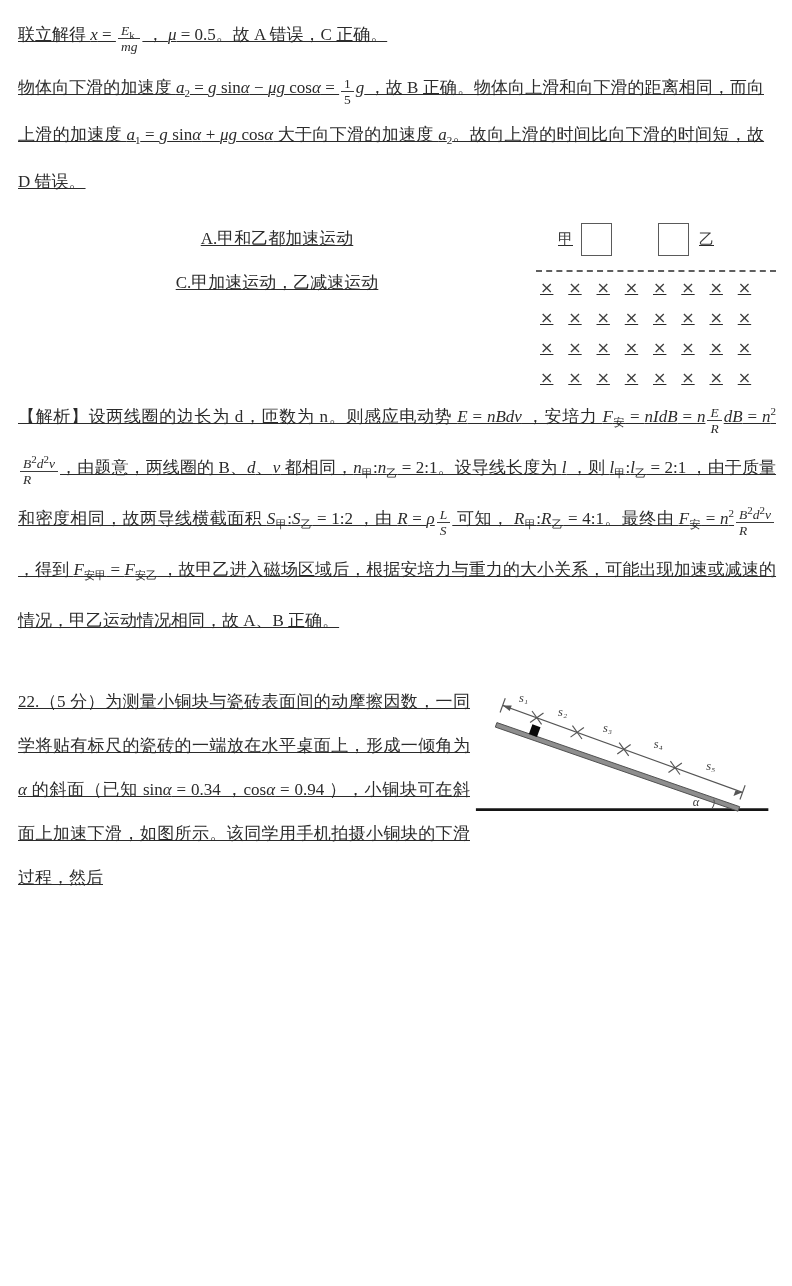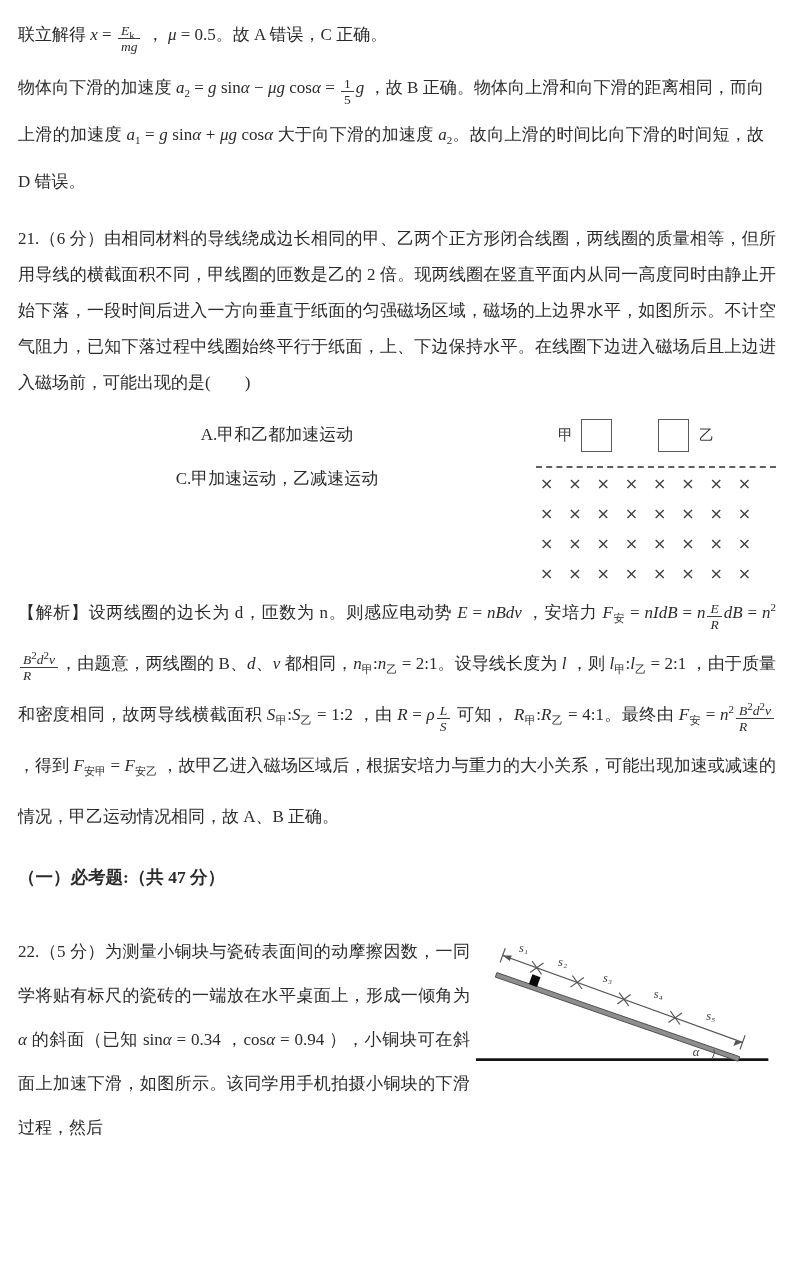--- a/index.html
+++ b/index.html
@@ -1,20 +1,20 @@
 <!DOCTYPE html>
 <html><head>
 <meta charset="utf-8">
 <style>
   html,body{margin:0;padding:0;background:#fff;}
   .page{
     width:792px;height:1286px;box-sizing:border-box;
     padding:8px 16px 0 18px;position:relative;overflow:hidden;
     font-family:"Liberation Serif","DejaVu Serif",serif;
-    color:#2b2b2b;font-size:17px;background:#fff;
+    color:#2b2b2b;font-size:17px;background:#fff;text-decoration:underline;
   }
   .rich{ text-align:justify; }
   .mvar{font-style:italic;}
   sub{font-size:11px;line-height:0;}
   sup{font-size:11px;line-height:0;}
   .frac{display:inline-block;vertical-align:-0.85em;text-align:left;
         font-size:13.5px;line-height:1.15;margin:0 2px;}
   .fnum{display:block;border-bottom:1px solid #3c3c3c;padding:0 3px;}
   .fden{display:block;padding:0 3px;}
   .sol-top{line-height:50px;margin:2px 0 0 0;}
@@ -44,21 +44,20 @@
   .fig22 text{font-family:"Liberation Serif","DejaVu Serif",serif;}
 </style>
 </head>
 <body>
 
 <div class="page">
 
   <p class="rich sol-top">联立解得 <span class="mvar">x</span> = <span class="frac"><span class="fnum"><span class="mvar">E</span><sub>k</sub></span><span class="fden"><span class="mvar">mg</span></span></span> ，  <span class="mvar">μ</span> = 0.5。故 A 错误，C 正确。</p>
   <p class="rich sol-para">物体向下滑的加速度 <span class="mvar">a</span><sub>2</sub> = <span class="mvar">g</span> sin<span class="mvar">α</span> − <span class="mvar">μg</span> cos<span class="mvar">α</span> = <span class="frac"><span class="fnum">1</span><span class="fden">5</span></span><span class="mvar">g</span>  ，故 B 正确。物体向上滑和向下滑的距离相同，而向上滑的加速度 <span class="mvar">a</span><sub>1</sub> = <span class="mvar">g</span> sin<span class="mvar">α</span> + <span class="mvar">μg</span> cos<span class="mvar">α</span> 大于向下滑的加速度 <span class="mvar">a</span><sub>2</sub>。故向上滑的时间比向下滑的时间短，故 D 错误。</p>
 
-  <p class="rich q21-stem">21.（6 分）由相同材料的导线绕成边长相同的甲、乙两个正方形闭合线圈，两线圈的质量相等，但所用导线的横截面积不同，甲线圈的匝数是乙的 2 倍。现两线圈在竖直平面内从同一高度同时由静止开始下落，一段时间后进入一方向垂直于纸面的匀强磁场区域，磁场的上边界水平，如图所示。不计空气阻力，已知下落过程中线圈始终平行于纸面，上、下边保持水平。在线圈下边进入磁场后且上边进入磁场前，可能出现的是(　　)</p>
 
   <div class="q21-bottom">
     <div class="options">
       <div class="option">A.甲和乙都加速运动</div>
       <div class="option">C.甲加速运动，乙减速运动</div>
     </div>
     <div class="fig21">
       <div class="loops-row">
         <span class="loop-label">甲</span>
         <div class="loop-sq sq1"></div>
@@ -99,21 +98,20 @@
           <span>×</span>
           <span>×</span>
           <span>×</span>
         </div>
     </div>
   </div>
 
 
   <p class="rich analysis">【解析】设两线圈的边长为 d，匝数为 n。则感应电动势 <span class="mvar">E</span> = <span class="mvar">nBdv</span> ，安培力 <span class="mvar">F</span><sub>安</sub> = <span class="mvar">nIdB</span> = <span class="mvar">n</span><span class="frac"><span class="fnum"><span class="mvar">E</span></span><span class="fden"><span class="mvar">R</span></span></span><span class="mvar">dB</span> = <span class="mvar">n</span><sup>2</sup><span class="frac"><span class="fnum"><span class="mvar">B</span><sup>2</sup><span class="mvar">d</span><sup>2</sup><span class="mvar">v</span></span><span class="fden"><span class="mvar">R</span></span></span>，由题意，两线圈的 B、<span class="mvar">d</span>、<span class="mvar">v</span> 都相同，<span class="mvar">n</span><sub>甲</sub>:<span class="mvar">n</span><sub>乙</sub> = 2:1。设导线长度为 <span class="mvar">l</span> ，则 <span class="mvar">l</span><sub>甲</sub>:<span class="mvar">l</span><sub>乙</sub> = 2:1 ，由于质量和密度相同，故两导线横截面积 <span class="mvar">S</span><sub>甲</sub>:<span class="mvar">S</span><sub>乙</sub> = 1:2 ，由 <span class="mvar">R</span> = <span class="mvar">ρ</span><span class="frac"><span class="fnum"><span class="mvar">L</span></span><span class="fden"><span class="mvar">S</span></span></span> 可知， <span class="mvar">R</span><sub>甲</sub>:<span class="mvar">R</span><sub>乙</sub> = 4:1。最终由 <span class="mvar">F</span><sub>安</sub> = <span class="mvar">n</span><sup>2</sup><span class="frac"><span class="fnum"><span class="mvar">B</span><sup>2</sup><span class="mvar">d</span><sup>2</sup><span class="mvar">v</span></span><span class="fden"><span class="mvar">R</span></span></span>  ，得到 <span class="mvar">F</span><sub>安甲</sub> = <span class="mvar">F</span><sub>安乙</sub> ，故甲乙进入磁场区域后，根据安培力与重力的大小关系，可能出现加速或减速的情况，甲乙运动情况相同，故 A、B 正确。</p>
 
-  <p class="sub-header">（一）必考题:（共 47 分）</p>
 
   <div class="q22-row">
     <p class="rich q22-text">22.（5 分）为测量小铜块与瓷砖表面间的动摩擦因数，一同学将贴有标尺的瓷砖的一端放在水平桌面上，形成一倾角为 <span class="mvar">α</span> 的斜面（已知 sin<span class="mvar">α</span> = 0.34 ，cos<span class="mvar">α</span> = 0.94 ），小铜块可在斜面上加速下滑，如图所示。该同学用手机拍摄小铜块的下滑过程，然后</p>
     <svg class="fig22" width="316" height="160" viewBox="0 0 316 160">
 
       <line x1="2" y1="135" x2="308" y2="135" stroke="#151515" stroke-width="3"></line>
 
       <polygon points="24,44 278,132 276.3,136.7 22.3,48.7" fill="#8e8e8e" stroke="#4a4a4a" stroke-width="1"></polygon>
 
       <rect x="-4.5" y="-5.5" width="9" height="11" fill="#0a0a0a" transform="translate(63.5,52.4) rotate(19.9)"></rect>

